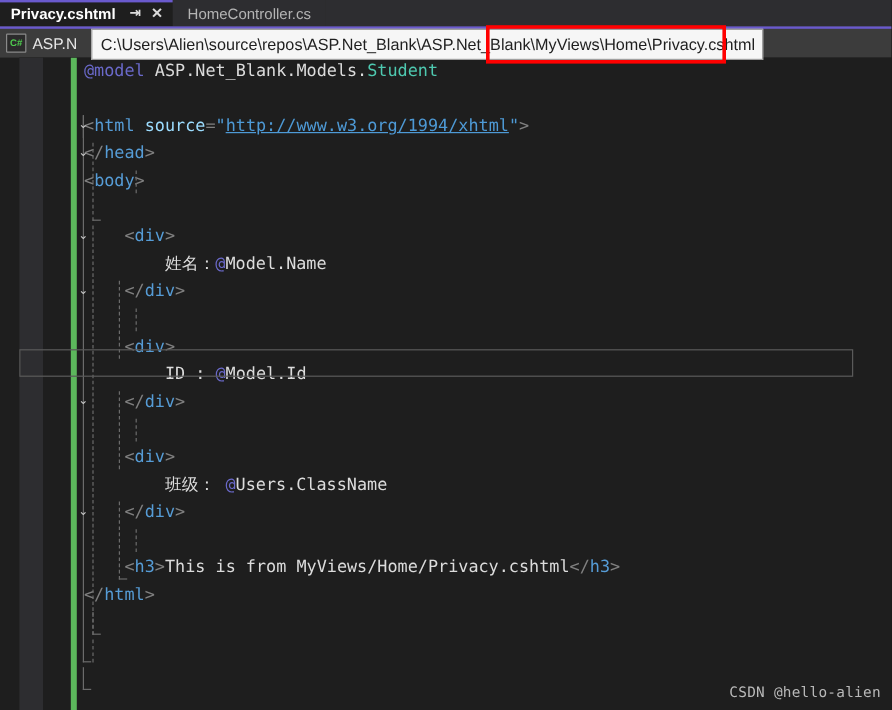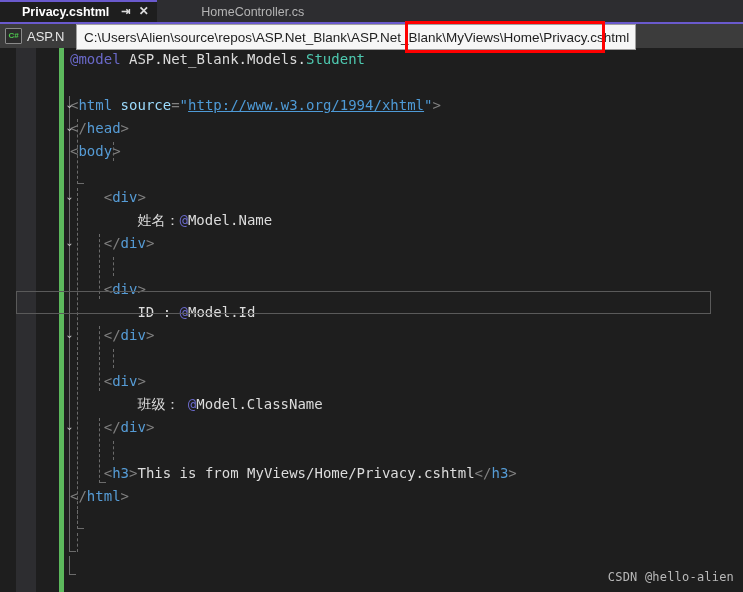--- a/index.html
+++ b/index.html
@@ -12,39 +12,39 @@
   #app{position:relative;width:743px;height:592px;background:#1e1e1e;}
 
   
   .tabstrip{
     position:absolute;left:0;top:0;width:743px;height:22px;
     background:#2d2d30;
     display:flex;align-items:stretch;
   }
   .tab{
     display:flex;align-items:center;gap:6px;
-    padding:0 8px 0 22px;
+    padding:0 8px 0 9px;
     font-size:12.5px;
     position:relative;
     white-space:nowrap;
     box-sizing:border-box;
   }
   .tab.active{
     background:#1e1e1e;
     color:#ffffff;
     font-weight:bold;
     border-top:2px solid #6a5acd;
     border-bottom:1px solid #1e1e1e;
   }
   .tab.active .tablabel{color:#ffffff;}
   .tab.inactive{
     background:#2d2d30;
     color:#b4b4b4;
     border-top:2px solid transparent;
-    padding-left:12px;padding-right:12px;margin-left:32px;
+    padding-left:12px;padding-right:12px;
   }
   .tab-icons{display:flex;align-items:center;gap:7px;margin-left:5px;}
   .ticon{
     width:11px;height:11px;
     display:inline-block;position:relative;
     color:#d0d0d0;font-size:11px;line-height:11px;text-align:center;
   }
   .pin-glyph{
     font-size:11px;color:#dcdcdc;line-height:11px;
     transform:rotate(0deg);display:inline-block;
@@ -215,21 +215,21 @@
         <div class="line">&nbsp;</div>
         <div class="line"><span class="t-punc">    &lt;</span><span class="t-tag">div</span><span class="t-punc">&gt;</span></div>
         <div class="line"><span class="t-text">        姓名：</span><span class="t-at">@</span><span class="t-plain">Model.Name</span></div>
         <div class="line"><span class="t-punc">    &lt;/</span><span class="t-tag">div</span><span class="t-punc">&gt;</span></div>
         <div class="line">&nbsp;</div>
         <div class="line"><span class="t-punc">    &lt;</span><span class="t-tag">div</span><span class="t-punc">&gt;</span></div>
         <div class="line"><span class="t-text">        ID : </span><span class="t-at">@</span><span class="t-plain">Model.Id</span></div>
         <div class="line"><span class="t-punc">    &lt;/</span><span class="t-tag">div</span><span class="t-punc">&gt;</span></div>
         <div class="line">&nbsp;</div>
         <div class="line"><span class="t-punc">    &lt;</span><span class="t-tag">div</span><span class="t-punc">&gt;</span></div>
-        <div class="line"><span class="t-text">        班级： </span><span class="t-at">@</span><span class="t-plain">Model.ClassName</span></div>
+        <div class="line"><span class="t-text">        班级： </span><span class="t-at">@</span><span class="t-plain">Users.ClassName</span></div>
         <div class="line"><span class="t-punc">    &lt;/</span><span class="t-tag">div</span><span class="t-punc">&gt;</span></div>
         <div class="line">&nbsp;</div>
         <div class="line"><span class="t-punc">    &lt;</span><span class="t-tag">h3</span><span class="t-punc">&gt;</span><span class="t-text">This is from MyViews/Home/Privacy.cshtml</span><span class="t-punc">&lt;/</span><span class="t-tag">h3</span><span class="t-punc">&gt;</span></div>
         <div class="line"><span class="t-punc">&lt;/</span><span class="t-tag">html</span><span class="t-punc">&gt;</span></div>
       </div>
 
     <div class="guides" id="guides">
         <div class="vguide solid" style="left: 53px; top: 48px; height: 456px;"></div>
         <div class="bracket-end" style="left: 53px; top: 503px;"></div>
         <div class="vguide solid" style="left: 53px; top: 508px; height: 19px;"></div>

